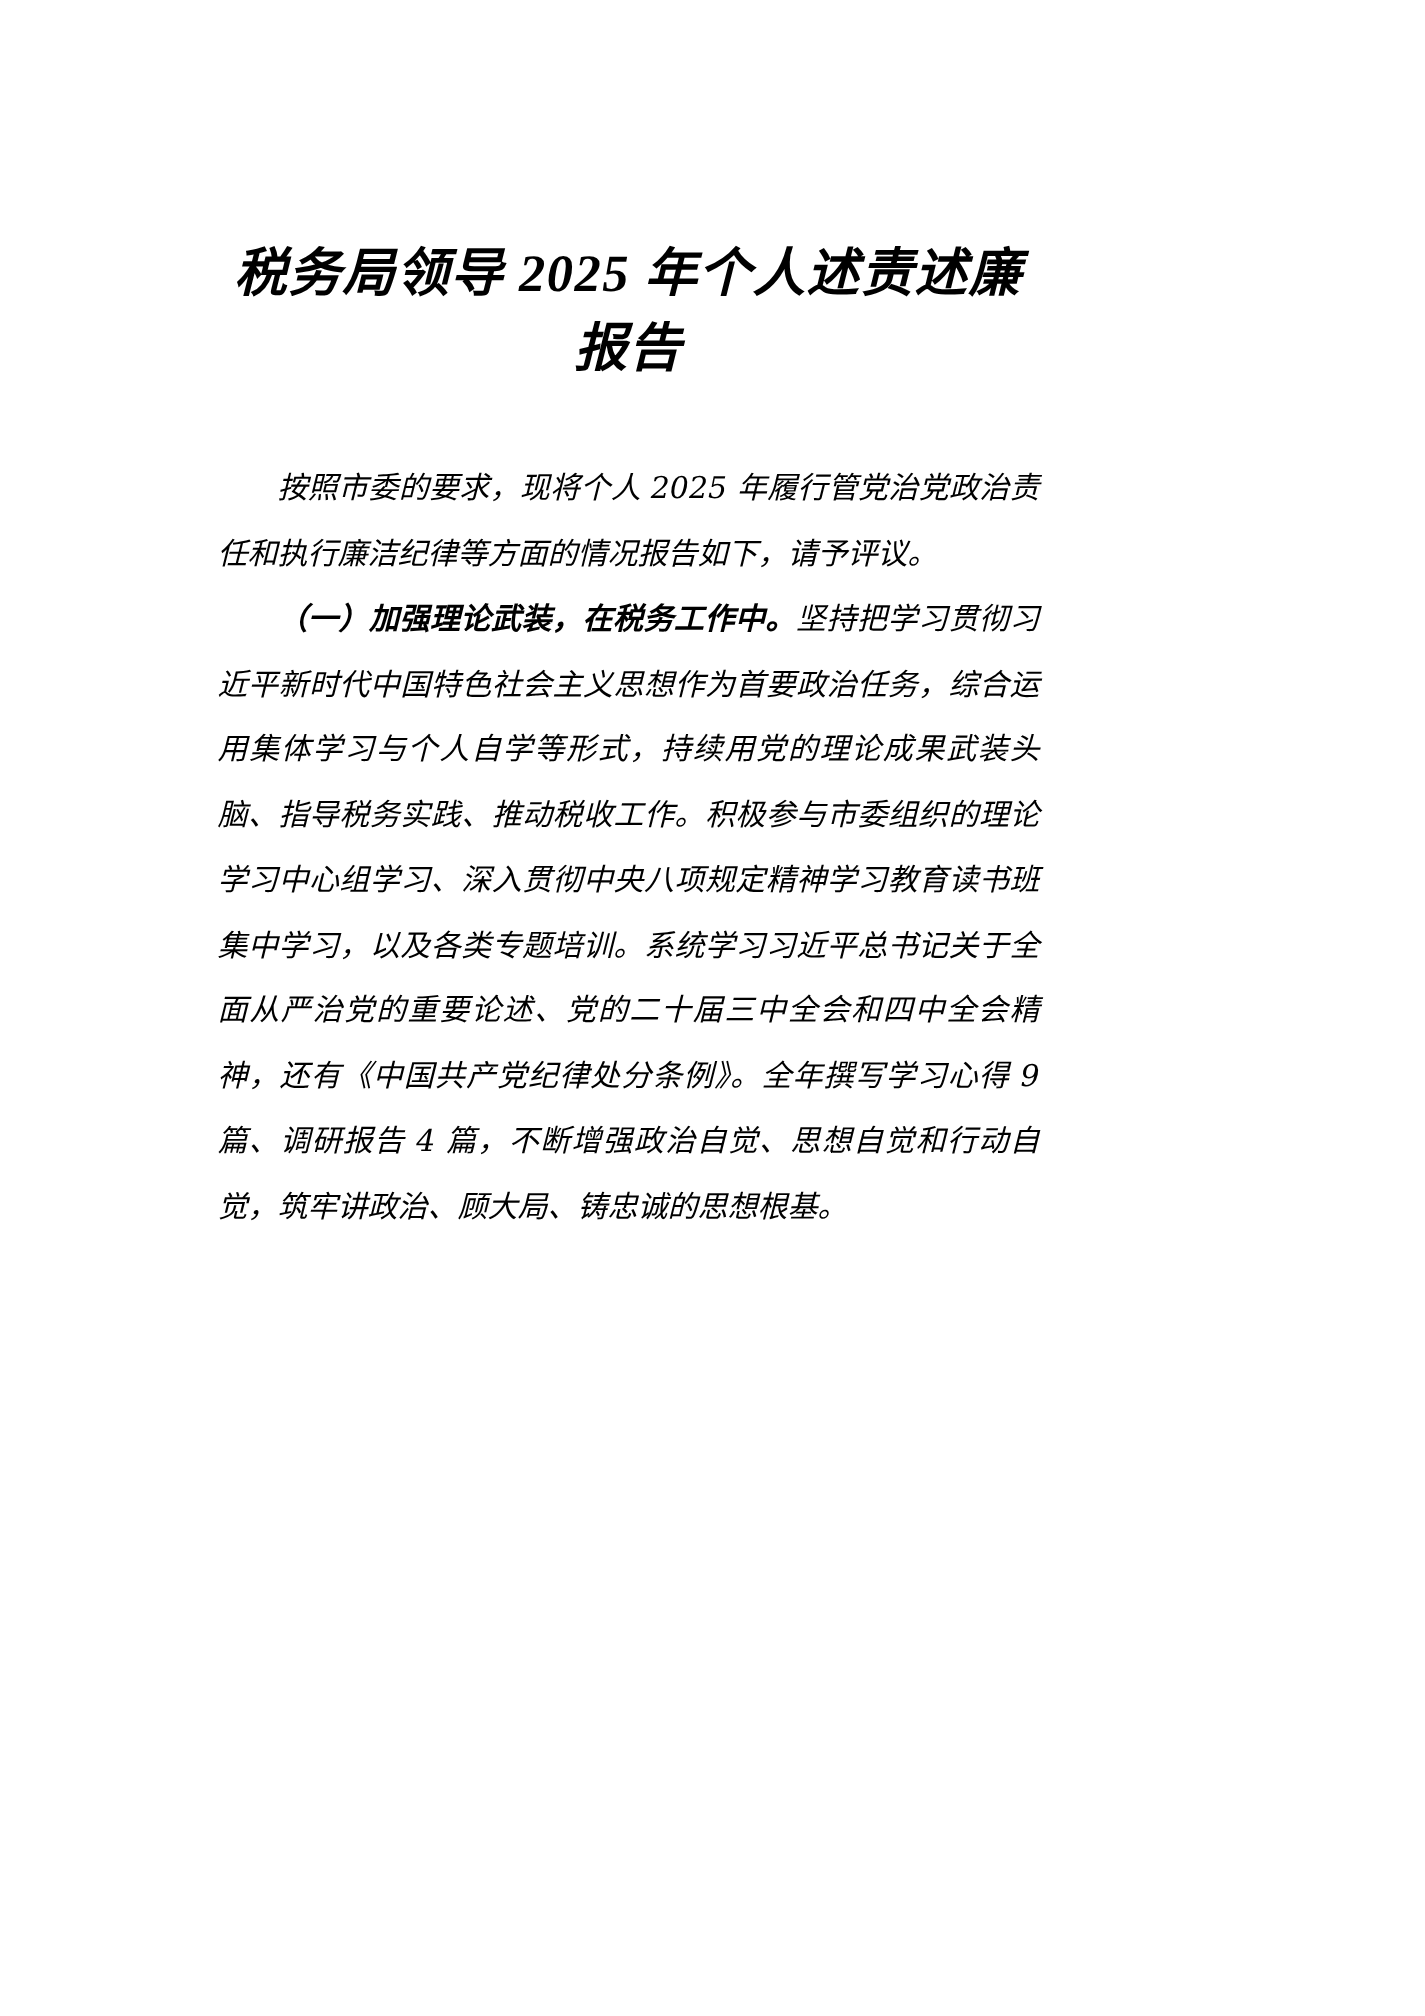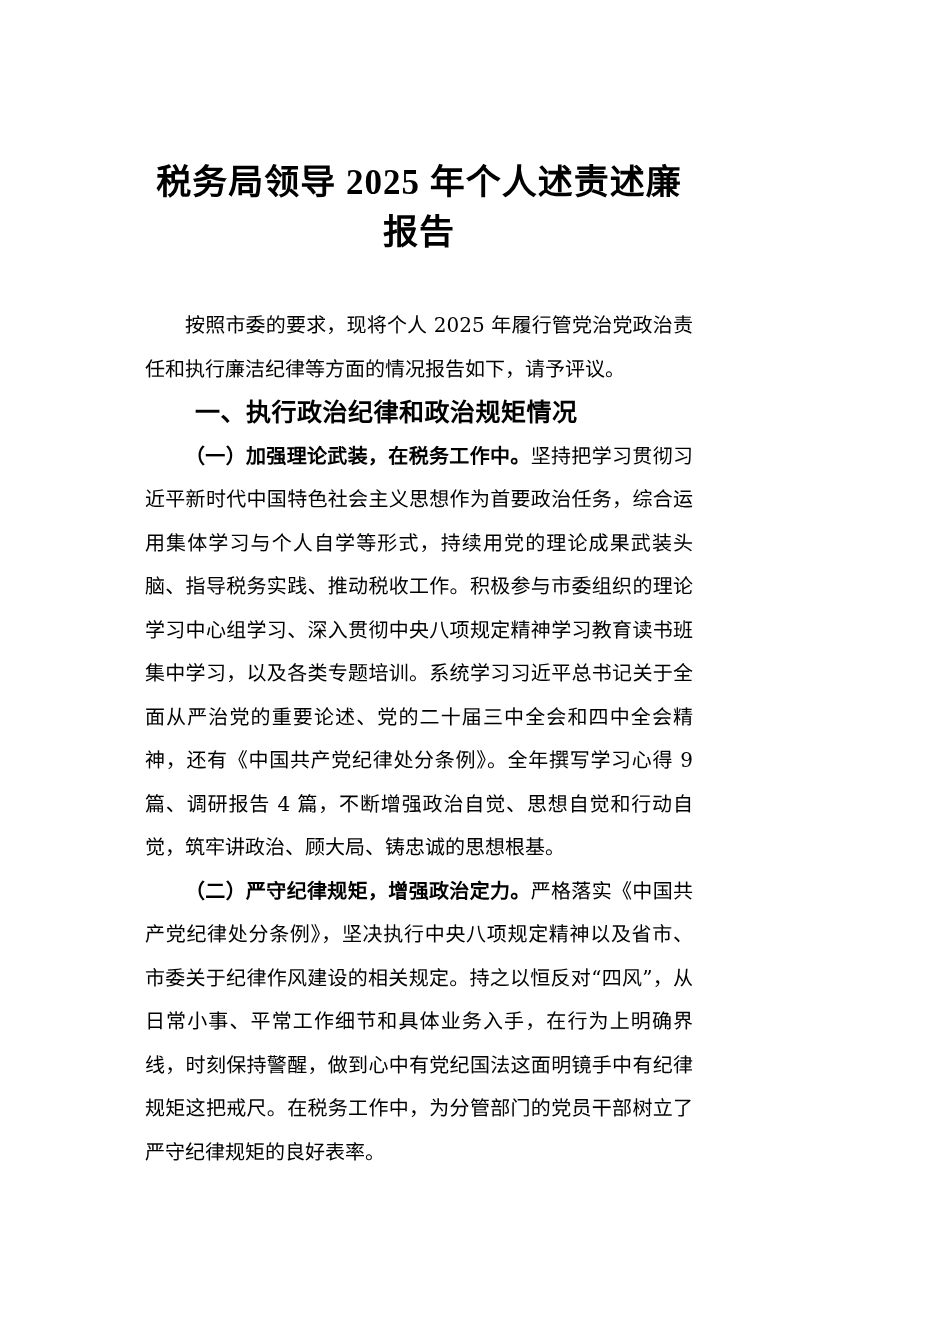--- a/index.html
+++ b/index.html
@@ -9,20 +9,21 @@
   }
   .page {
     position: relative;
     width: 836px;
     height: 1344px;
     background: #ffffff;
     overflow: hidden;
     box-sizing: border-box;
     padding: 158px 143px 0 145px;
     color: #000000;
+    font-style: italic;
   }
   .doc-title {
     margin: 0 0 46px 0;
     font-family: "Liberation Serif", "DejaVu Serif", serif;
     font-size: 35px;
     font-weight: 700;
     line-height: 50px;
     text-align: center;
     letter-spacing: 1px;
   }
@@ -49,19 +50,17 @@
 </style>
 </head>
 <body>
 
 <div class="page">
 
   <h1 class="doc-title">税务局领导 2025 年个人述责述廉报告</h1>
 
   <p class="para"><span>按照市委的要求，现将个人 2025 年履行管党治党政治责任和执行廉洁纪律等方面的情况报告如下，请予评议。</span></p>
 
-  <h2 class="section-heading">一、执行政治纪律和政治规矩情况</h2>
 
   <p class="para"><span class="lead">（一）加强理论武装，在税务工作中。</span><span>坚持把学习贯彻习近平新时代中国特色社会主义思想作为首要政治任务，综合运用集体学习与个人自学等形式，持续用党的理论成果武装头脑、指导税务实践、推动税收工作。积极参与市委组织的理论学习中心组学习、深入贯彻中央八项规定精神学习教育读书班集中学习，以及各类专题培训。系统学习习近平总书记关于全面从严治党的重要论述、党的二十届三中全会和四中全会精神，还有《中国共产党纪律处分条例》。全年撰写学习心得 9 篇、调研报告 4 篇，不断增强政治自觉、思想自觉和行动自觉，筑牢讲政治、顾大局、铸忠诚的思想根基。</span></p>
 
-  <p class="para"><span class="lead">（二）严守纪律规矩，增强政治定力。</span><span>严格落实《中国共产党纪律处分条例》，坚决执行中央八项规定精神以及省市、市委关于纪律作风建设的相关规定。持之以恒反对“四风”，从日常小事、平常工作细节和具体业务入手，在行为上明确界线，时刻保持警醒，做到心中有党纪国法这面明镜手中有纪律规矩这把戒尺。在税务工作中，为分管部门的党员干部树立了严守纪律规矩的良好表率。</span></p>
 
 </div>
 
 </body></html>

